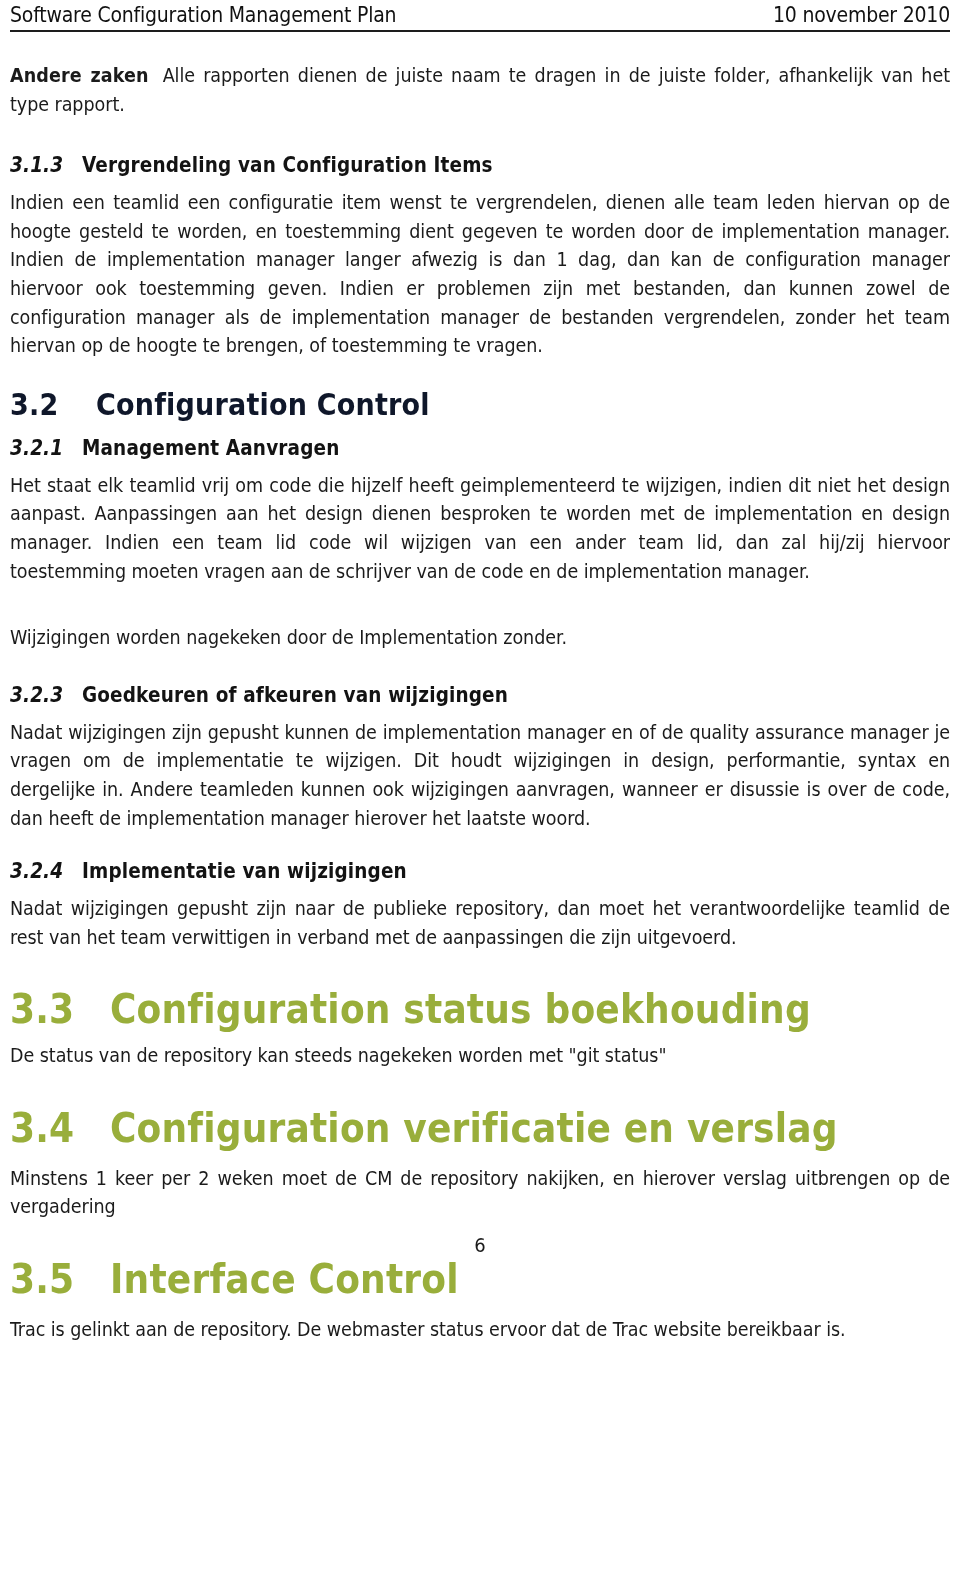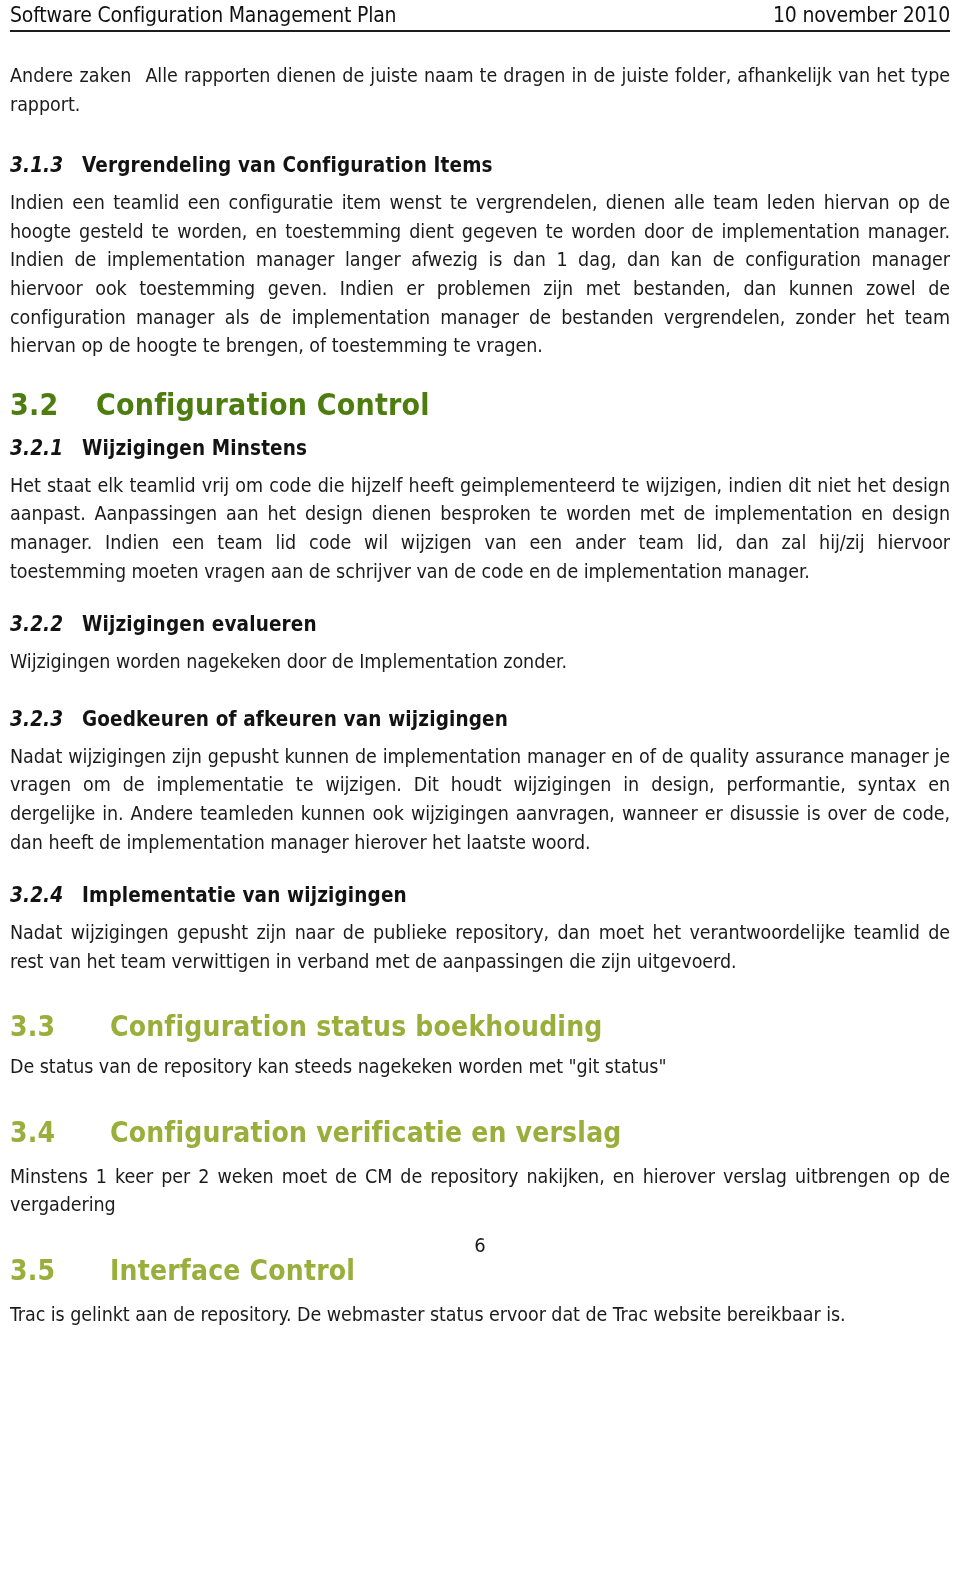--- a/index.html
+++ b/index.html
@@ -50,21 +50,21 @@
     font-family: "Liberation Sans Narrow", "DejaVu Sans Condensed", "Liberation Sans", sans-serif;
     font-stretch: condensed;
     letter-spacing: -0.05px;
     color: #1b1b1b;
     margin: 0;
     -webkit-hyphens: none;
     hyphens: none;
   }
 
   .lead-in {
-    font-weight: normal;
+    font-weight: bold;
     letter-spacing: 0.1px;
   }
   .lead-in-gap { display: inline-block; width: 14px; }
 
   
   .h-sub {           
     font-size: 20.5px;
     font-weight: bold;
     font-family: "Liberation Sans Narrow", "DejaVu Sans Condensed", "Liberation Sans", sans-serif;
     font-stretch: condensed;
@@ -73,29 +73,29 @@
     margin: 0;
     white-space: pre;
   }
   .h-sub .num { display: inline-block; min-width: 72px; font-style: italic; }
 
   .h-sec {           
     font-size: 30px;
     font-weight: bold;
     font-family: "Liberation Sans Narrow", "DejaVu Sans Condensed", "Liberation Sans", sans-serif;
     font-stretch: condensed;
-    color: #4d7c0f;
+    color: #0f172a;
     letter-spacing: 0.2px;
     margin: 0;
     white-space: pre;
   }
   .h-sec .num { display: inline-block; min-width: 86px; }
 
   .h-sec-big {       
-    font-size: 28px;
+    font-size: 40px;
     font-weight: bold;
     font-family: "Liberation Sans Narrow", "DejaVu Sans Condensed", "Liberation Sans", sans-serif;
     font-stretch: condensed;
     color: #99ae3b;
     letter-spacing: 0.2px;
     margin: 0;
     white-space: pre;
   }
   .h-sec-big .num { display: inline-block; min-width: 100px; }
 
@@ -142,29 +142,28 @@
   <div class="sp-12"></div>
 
   <p class="body-text">Indien een teamlid een configuratie item wenst te vergrendelen, dienen alle team leden hiervan op de hoogte gesteld te worden, en toestemming dient gegeven te worden door de implementation manager. Indien de implementation manager langer afwezig is dan 1 dag, dan kan de configuration manager hiervoor ook toestemming geven. Indien er problemen zijn met bestanden, dan kunnen zowel de configuration manager als de implementation manager de bestanden vergrendelen, zonder het team hiervan op de hoogte te brengen, of toestemming te vragen.</p>
 
   <div class="sp-26"></div>
 
   <h2 class="h-sec"><span class="num">3.2</span><span>Configuration Control</span></h2>
 
   <div class="sp-14"></div>
 
-  <h3 class="h-sub"><span class="num">3.2.1</span><span>Wijzigingen Minstens</span></h3>
+  <h3 class="h-sub"><span class="num">3.2.1</span><span>Management Aanvragen</span></h3>
 
   <div class="sp-12"></div>
 
   <p class="body-text">Het staat elk teamlid vrij om code die hijzelf heeft geimplementeerd te wijzigen, indien dit niet het design aanpast. Aanpassingen aan het design dienen besproken te worden met de implementation en design manager. Indien een team lid code wil wijzigen van een ander team lid, dan zal hij/zij hiervoor toestemming moeten vragen aan de schrijver van de code en de implementation manager.</p>
 
   <div class="sp-26"></div>
 
-  <h3 class="h-sub"><span class="num">3.2.2</span><span>Wijzigingen evalueren</span></h3>
 
   <div class="sp-12"></div>
 
   <p class="body-text">Wijzigingen worden nagekeken door de Implementation zonder.</p>
 
   <div class="sp-30"></div>
 
   <h3 class="h-sub"><span class="num">3.2.3</span><span>Goedkeuren of afkeuren van wijzigingen</span></h3>
 
   <div class="sp-12"></div>

